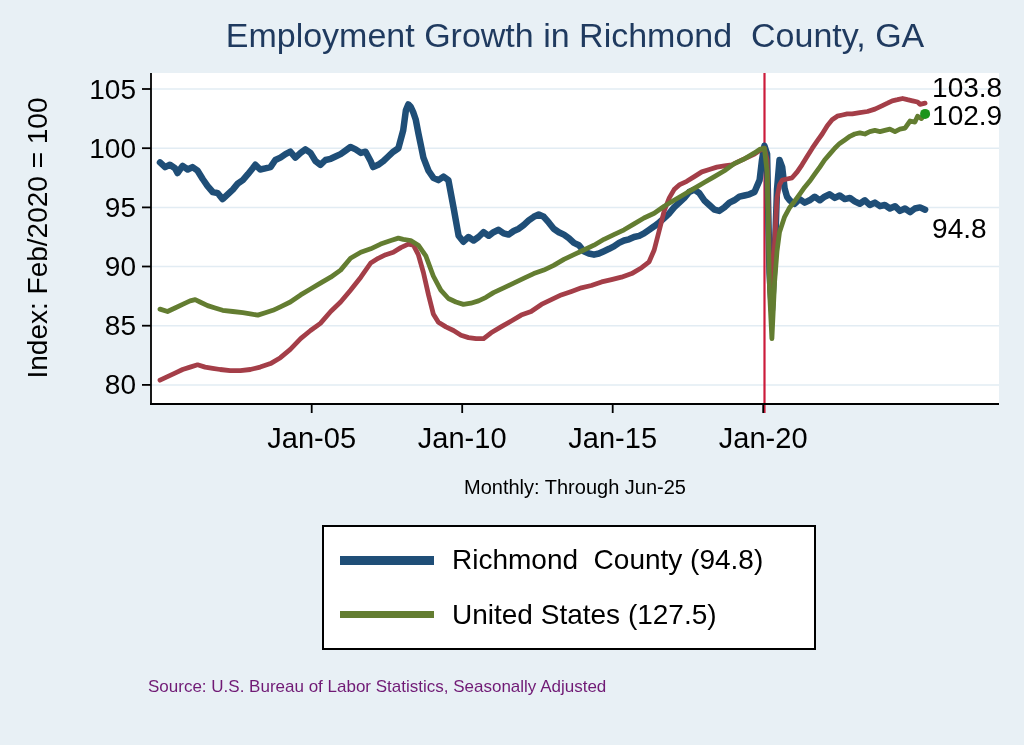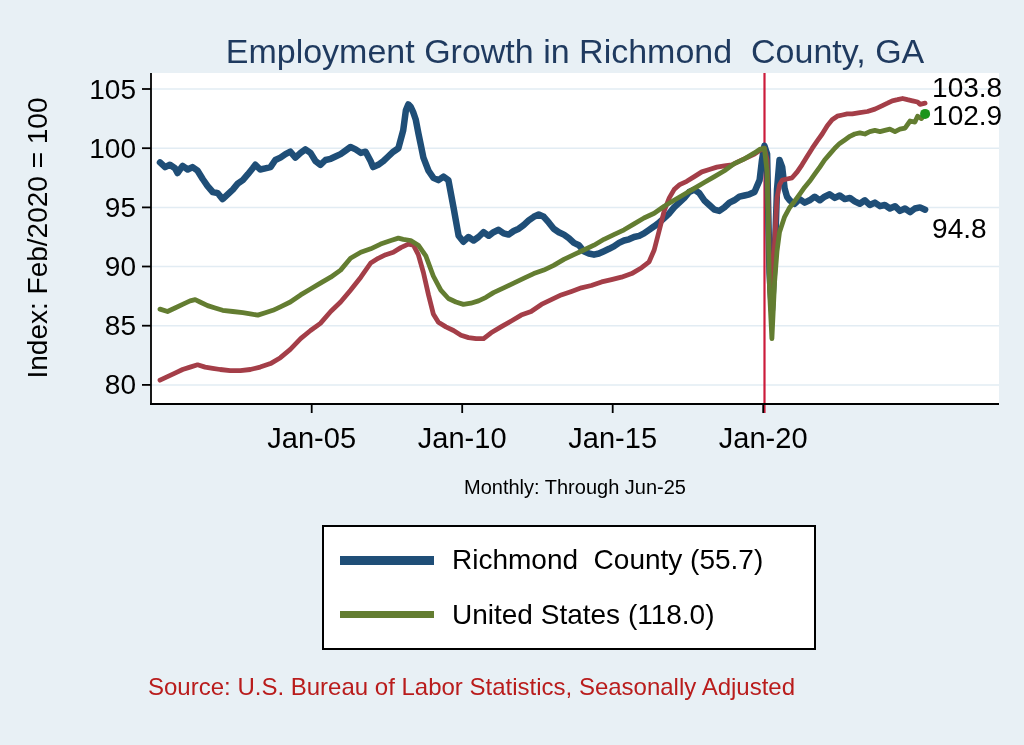--- a/index.html
+++ b/index.html
@@ -1,26 +1,26 @@
 <!DOCTYPE html>
 <html><head>
 <meta charset="utf-8">
 <style>
   html,body{margin:0;padding:0;}
   body{width:1024px;height:745px;background:#e8f0f5;font-family:"Liberation Sans",sans-serif;position:relative;overflow:hidden;}
   #figure{position:absolute;inset:0;width:1024px;height:745px;}
-  #chart-title{position:absolute;left:151px;width:848px;top:32px;text-align:center;font-size:34px;color:#1f3a5f;white-space:pre;letter-spacing:0px;}
+  #chart-title{position:absolute;left:151px;width:848px;top:16px;text-align:center;font-size:34px;color:#1f3a5f;white-space:pre;letter-spacing:0px;}
   #y-axis-title{position:absolute;left:38px;top:238px;transform:translate(-50%,-50%) rotate(-90deg);font-size:28px;color:#000;white-space:pre;}
   #chart-svg{position:absolute;left:0;top:0;}
   #subtitle{position:absolute;left:151px;width:848px;top:476px;text-align:center;font-size:20px;color:#000;white-space:pre;}
   #legend-box{position:absolute;left:322px;top:525px;width:494px;height:125px;background:#ffffff;border:2px solid #000;box-sizing:border-box;display:flex;flex-direction:column;justify-content:space-around;padding:6px 0;}
   .legend-row{display:flex;align-items:center;padding-left:16px;}
   .legend-swatch{width:94px;flex:0 0 94px;margin-right:18px;}
   .legend-label{font-size:28px;color:#000;white-space:pre;}
-  #footer{position:absolute;left:148px;top:674px;font-size:24px;line-height:25px;color:#b91c1c;}
+  #footer{position:absolute;left:148px;top:674px;font-size:17px;line-height:25px;color:#701a75;}
   svg text{font-family:"Liberation Sans",sans-serif;}
 </style>
 </head>
 <body>
 
 <div id="figure">
   <div id="chart-title">Employment Growth in Richmond  County, GA</div>
   <div id="y-axis-title">Index: Feb/2020 = 100</div>
 
   <svg id="chart-svg" width="1024" height="745">
@@ -61,24 +61,24 @@
       <text x="612.7" y="448" font-size="29" fill="#000" text-anchor="middle">Jan-15</text>
       <line x1="763.2" x2="763.2" y1="404" y2="413" stroke="#000000" stroke-width="1.8"></line>
       <text x="763.2" y="448" font-size="29" fill="#000" text-anchor="middle">Jan-20</text>
     </svg>
 
   <div id="subtitle">Monthly: Through Jun-25</div>
 
   <div id="legend-box">
     <div class="legend-row">
       <div class="legend-swatch" style="background: rgb(31, 78, 119); height: 9px;"></div>
-      <span class="legend-label">Richmond  County (55.7)</span>
+      <span class="legend-label">Richmond  County (94.8)</span>
     </div>
     <div class="legend-row">
       <div class="legend-swatch" style="background: rgb(99, 125, 49); height: 7px;"></div>
-      <span class="legend-label">United States (118.0)</span>
+      <span class="legend-label">United States (127.5)</span>
     </div>
   </div>
 
   <div id="footer">
     <div>Source: U.S. Bureau of Labor Statistics, Seasonally Adjusted</div>
   </div>
 </div>
 
 </body></html>

